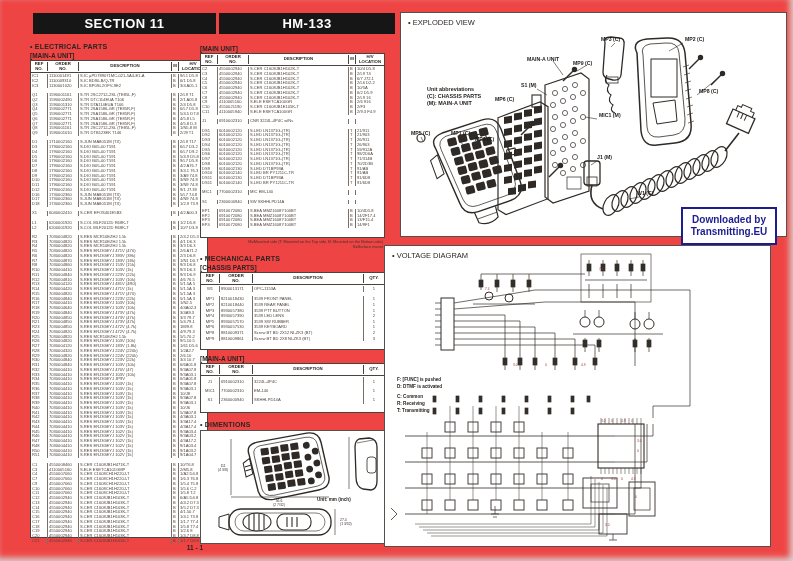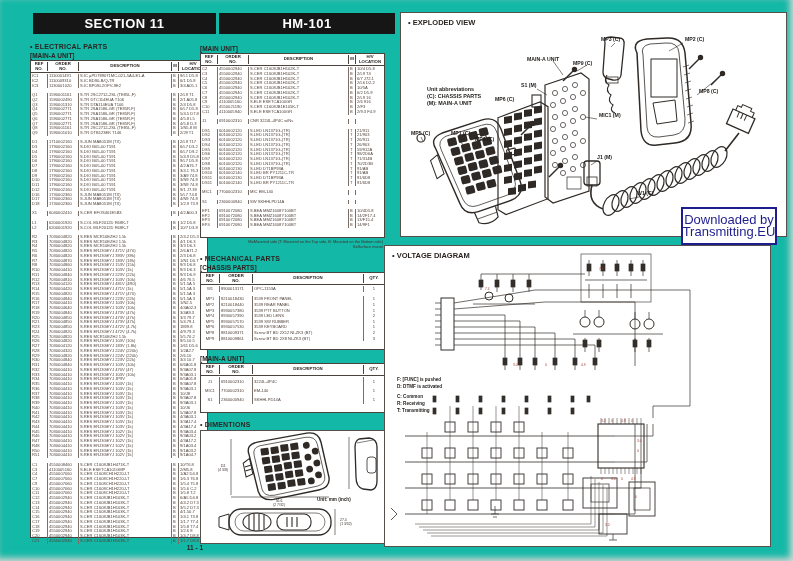--- a/index.html
+++ b/index.html
@@ -1,16 +1,16 @@
 <!DOCTYPE html>
 <html><head>
 <meta charset="utf-8">
 <style>
   html,body{margin:0;padding:0;background:#e8e8e6;}
-  #page{position:relative;width:793px;height:561px;background:#14b8a6;
+  #page{position:relative;width:793px;height:561px;background:#ef4444;
         font-family:"Liberation Sans",sans-serif;color:#3c332e;overflow:hidden;
         box-shadow:inset -3px -3px 6px #d5d5d3;}
   .hbar{position:absolute;top:13px;height:21px;background:#161616;color:#fff;
         font-weight:bold;font-size:13px;display:flex;align-items:center;justify-content:center;
         letter-spacing:.5px;}
   .sec{position:absolute;font-weight:bold;font-size:7px;color:#2b2522;letter-spacing:.2px;}
   .sub{position:absolute;font-weight:bold;font-size:6.5px;color:#2b2522;}
   .ptable{position:absolute;border:1px solid #4a423c;background:#fff;font-size:4.1px;
           line-height:4.75px;color:#53443c;}
   .thead{display:grid;border-bottom:1px solid #4a423c;font-weight:bold;color:#2b2522;
@@ -22,41 +22,41 @@
   .t4 .thead,.t4 .trow{grid-template-columns:19px 33px 1fr 20px;}
   .tc{padding:0 1px;white-space:nowrap;overflow:hidden;}
   .tc.num{text-align:center;}
   .thead span{border-right:1px solid #4a423c;height:100%;display:flex;align-items:center;justify-content:center;}
   .thead span:last-child{border-right:none;}
   .trow .tc{border-right:1px solid #7a6f66;}
   .trow .tc:last-child{border-right:none;}
   .tgap{height:4.6px;border-right:none;}
   .notes{position:absolute;font-size:3.9px;line-height:4.8px;text-align:right;color:#3c332e;}
   .framebox{position:absolute;border:1px solid #55504b;background:#fff;}
-  .boxtitle{position:absolute;left:7px;top:5px;font-weight:bold;font-size:7.5px;color:#2b2522;}
+  .boxtitle{position:absolute;left:7px;top:5px;font-weight:normal;font-size:7.5px;color:#2b2522;}
   .badge{position:absolute;left:681px;top:207px;width:92px;height:34px;background:#fff;
          border:2px solid #1d1d8f;display:flex;flex-direction:column;align-items:center;
-         justify-content:center;font-weight:normal;font-size:13px;line-height:12px;color:#1d1d8f;z-index:5;}
+         justify-content:center;font-weight:bold;font-size:10px;line-height:12px;color:#1d1d8f;z-index:5;}
   .pageno{position:absolute;left:160px;top:544px;width:70px;text-align:center;font-size:6.5px;
           font-weight:bold;color:#2b2522;}
   svg text{font-family:"Liberation Sans",sans-serif;}
   .lbl{font-size:5.2px;font-weight:bold;fill:#1f1b18;}
   .tiny{font-size:3.4px;fill:#3c332e;}
   .red{fill:#a33226;}
 </style>
 </head>
 <body>
 
 <div id="page">
 
   <div class="hbar" style="left:33px;width:183px;">
     <span>SECTION 11</span>
   </div>
   <div class="hbar" style="left:219px;width:176px;">
-    <span>HM-101</span>
+    <span>HM-133</span>
   </div>
 
   <div class="sec" style="left:30px;top:43px;">• ELECTRICAL PARTS</div>
   <div class="sub" style="left:30px;top:52px;">[MAIN-A UNIT]</div>
 
   <div class="ptable t5" style="left:30px;top:60px;width:176px;height:476px;">
     <div class="thead">
       <span>REF
 NO.</span><span>ORDER
 NO.</span>

